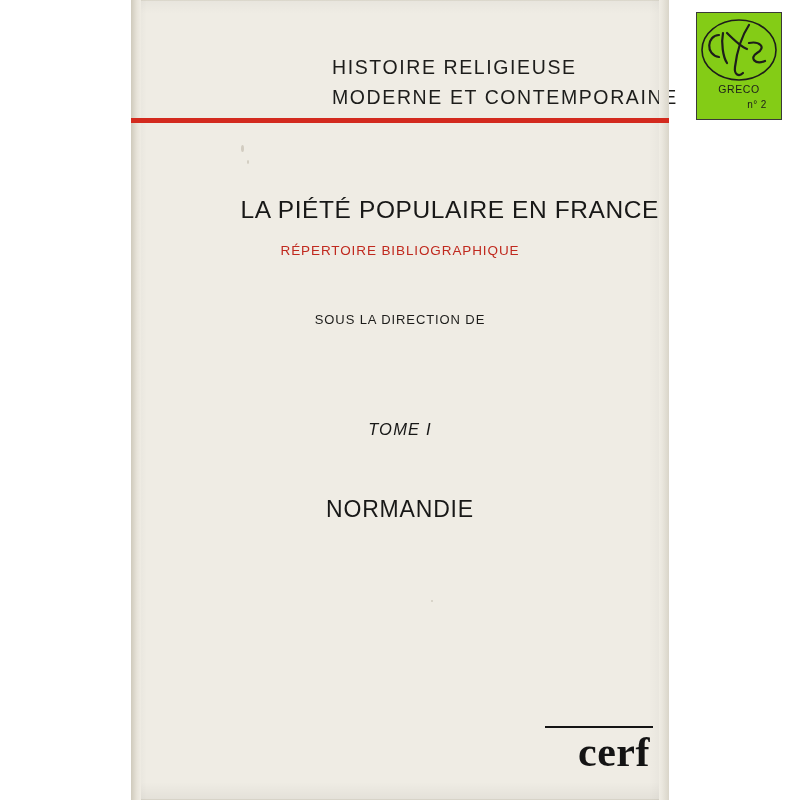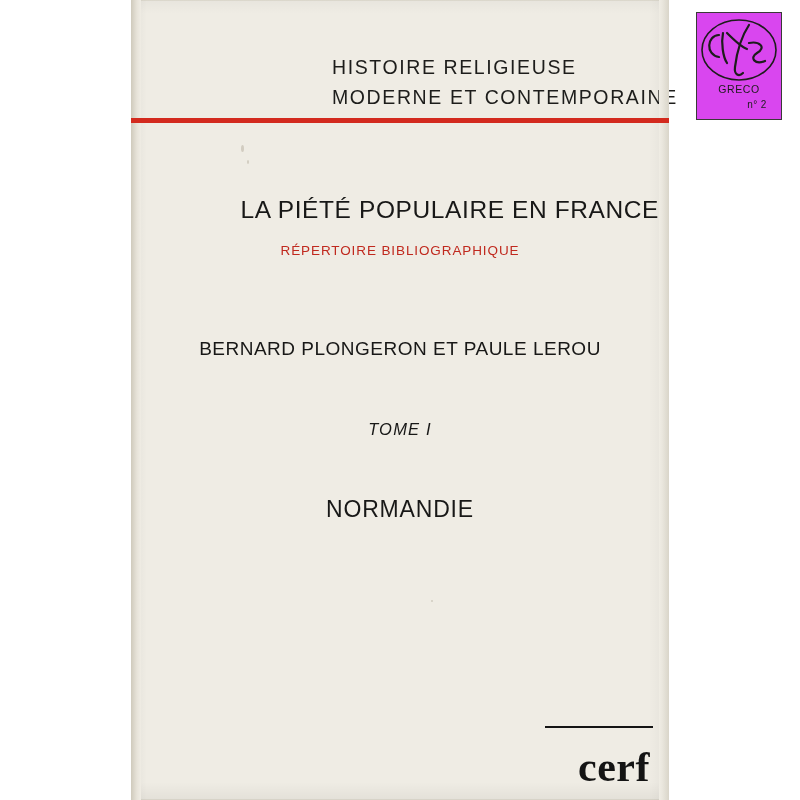--- a/index.html
+++ b/index.html
@@ -94,21 +94,21 @@
   }
   .series-title .line2 { display: block; }
 
   
   .logo-box {
     position: absolute;
     left: 424px;
     top: 2px;
     width: 86px;
     height: 108px;
-    background: #d946ef;
+    background: #84cc16;
     border: 1px solid #3a3a38;
     box-sizing: border-box;
   }
   .logo-mark {
     position: absolute;
     left: 0;
     top: 4px;
     width: 84px;
     height: 66px;
   }
@@ -227,21 +227,20 @@
     position: absolute;
     left: 490px;
     top: 728px;
     width: 160px;
     text-align: right;
     color: #141414;
     font-family: "Liberation Serif", serif;
     font-size: 42px;
     font-weight: 700;
     letter-spacing: 0.5px;
-    margin-top: 15px;
   }
   .pub-rule {
     position: absolute;
     left: 545px;
     top: 726px;
     width: 108px;
     height: 2px;
     background: #141414;
   }
 
@@ -293,21 +292,21 @@
   </div>
 
   <div class="spine-shadow"></div>
   <div class="right-edge"></div>
 
   <div class="red-rule"></div>
 
   <div class="main-title">LA PIÉTÉ POPULAIRE EN FRANCE</div>
   <div class="subtitle">RÉPERTOIRE BIBLIOGRAPHIQUE</div>
 
-  <div class="authors">BERNARD PLONGERON ET PAULE LEROU</div>
+  <div class="direction">SOUS LA DIRECTION DE</div>
 
   <div class="tome">TOME I</div>
 
   <div class="region1">NORMANDIE</div>
 
   <div class="pub-rule"></div>
   <div class="publisher">cerf</div>
 
 </div>
 

